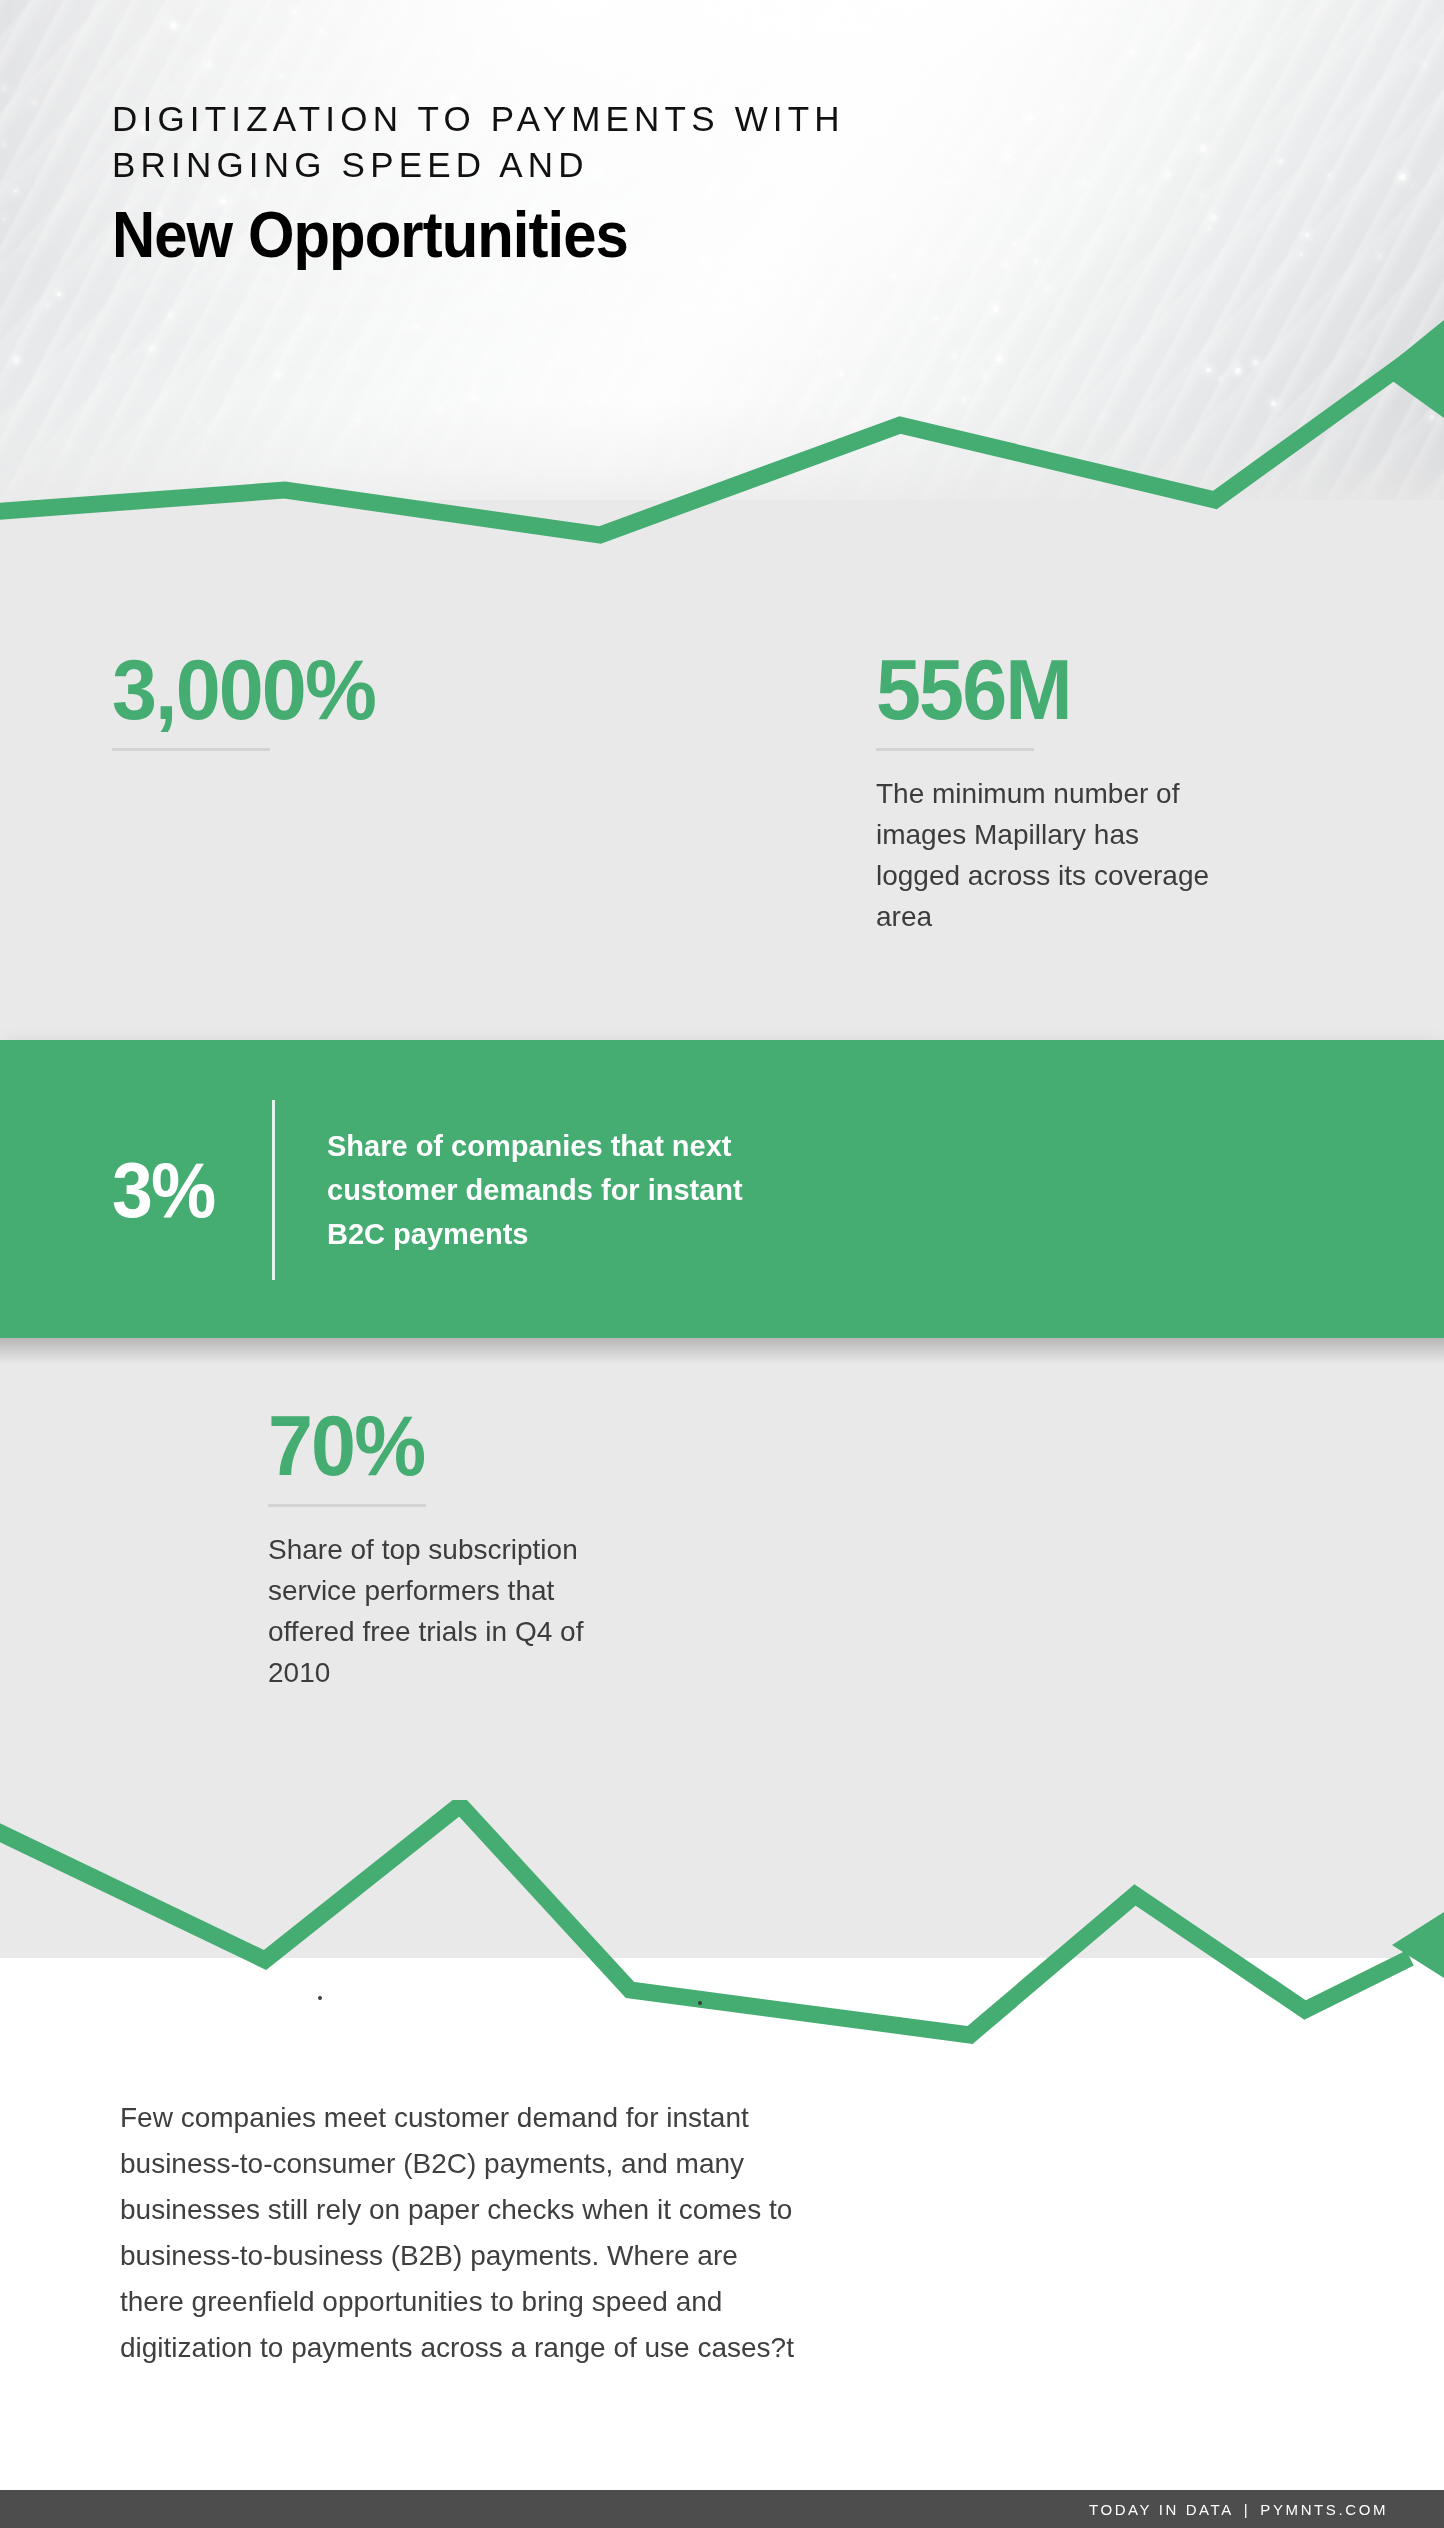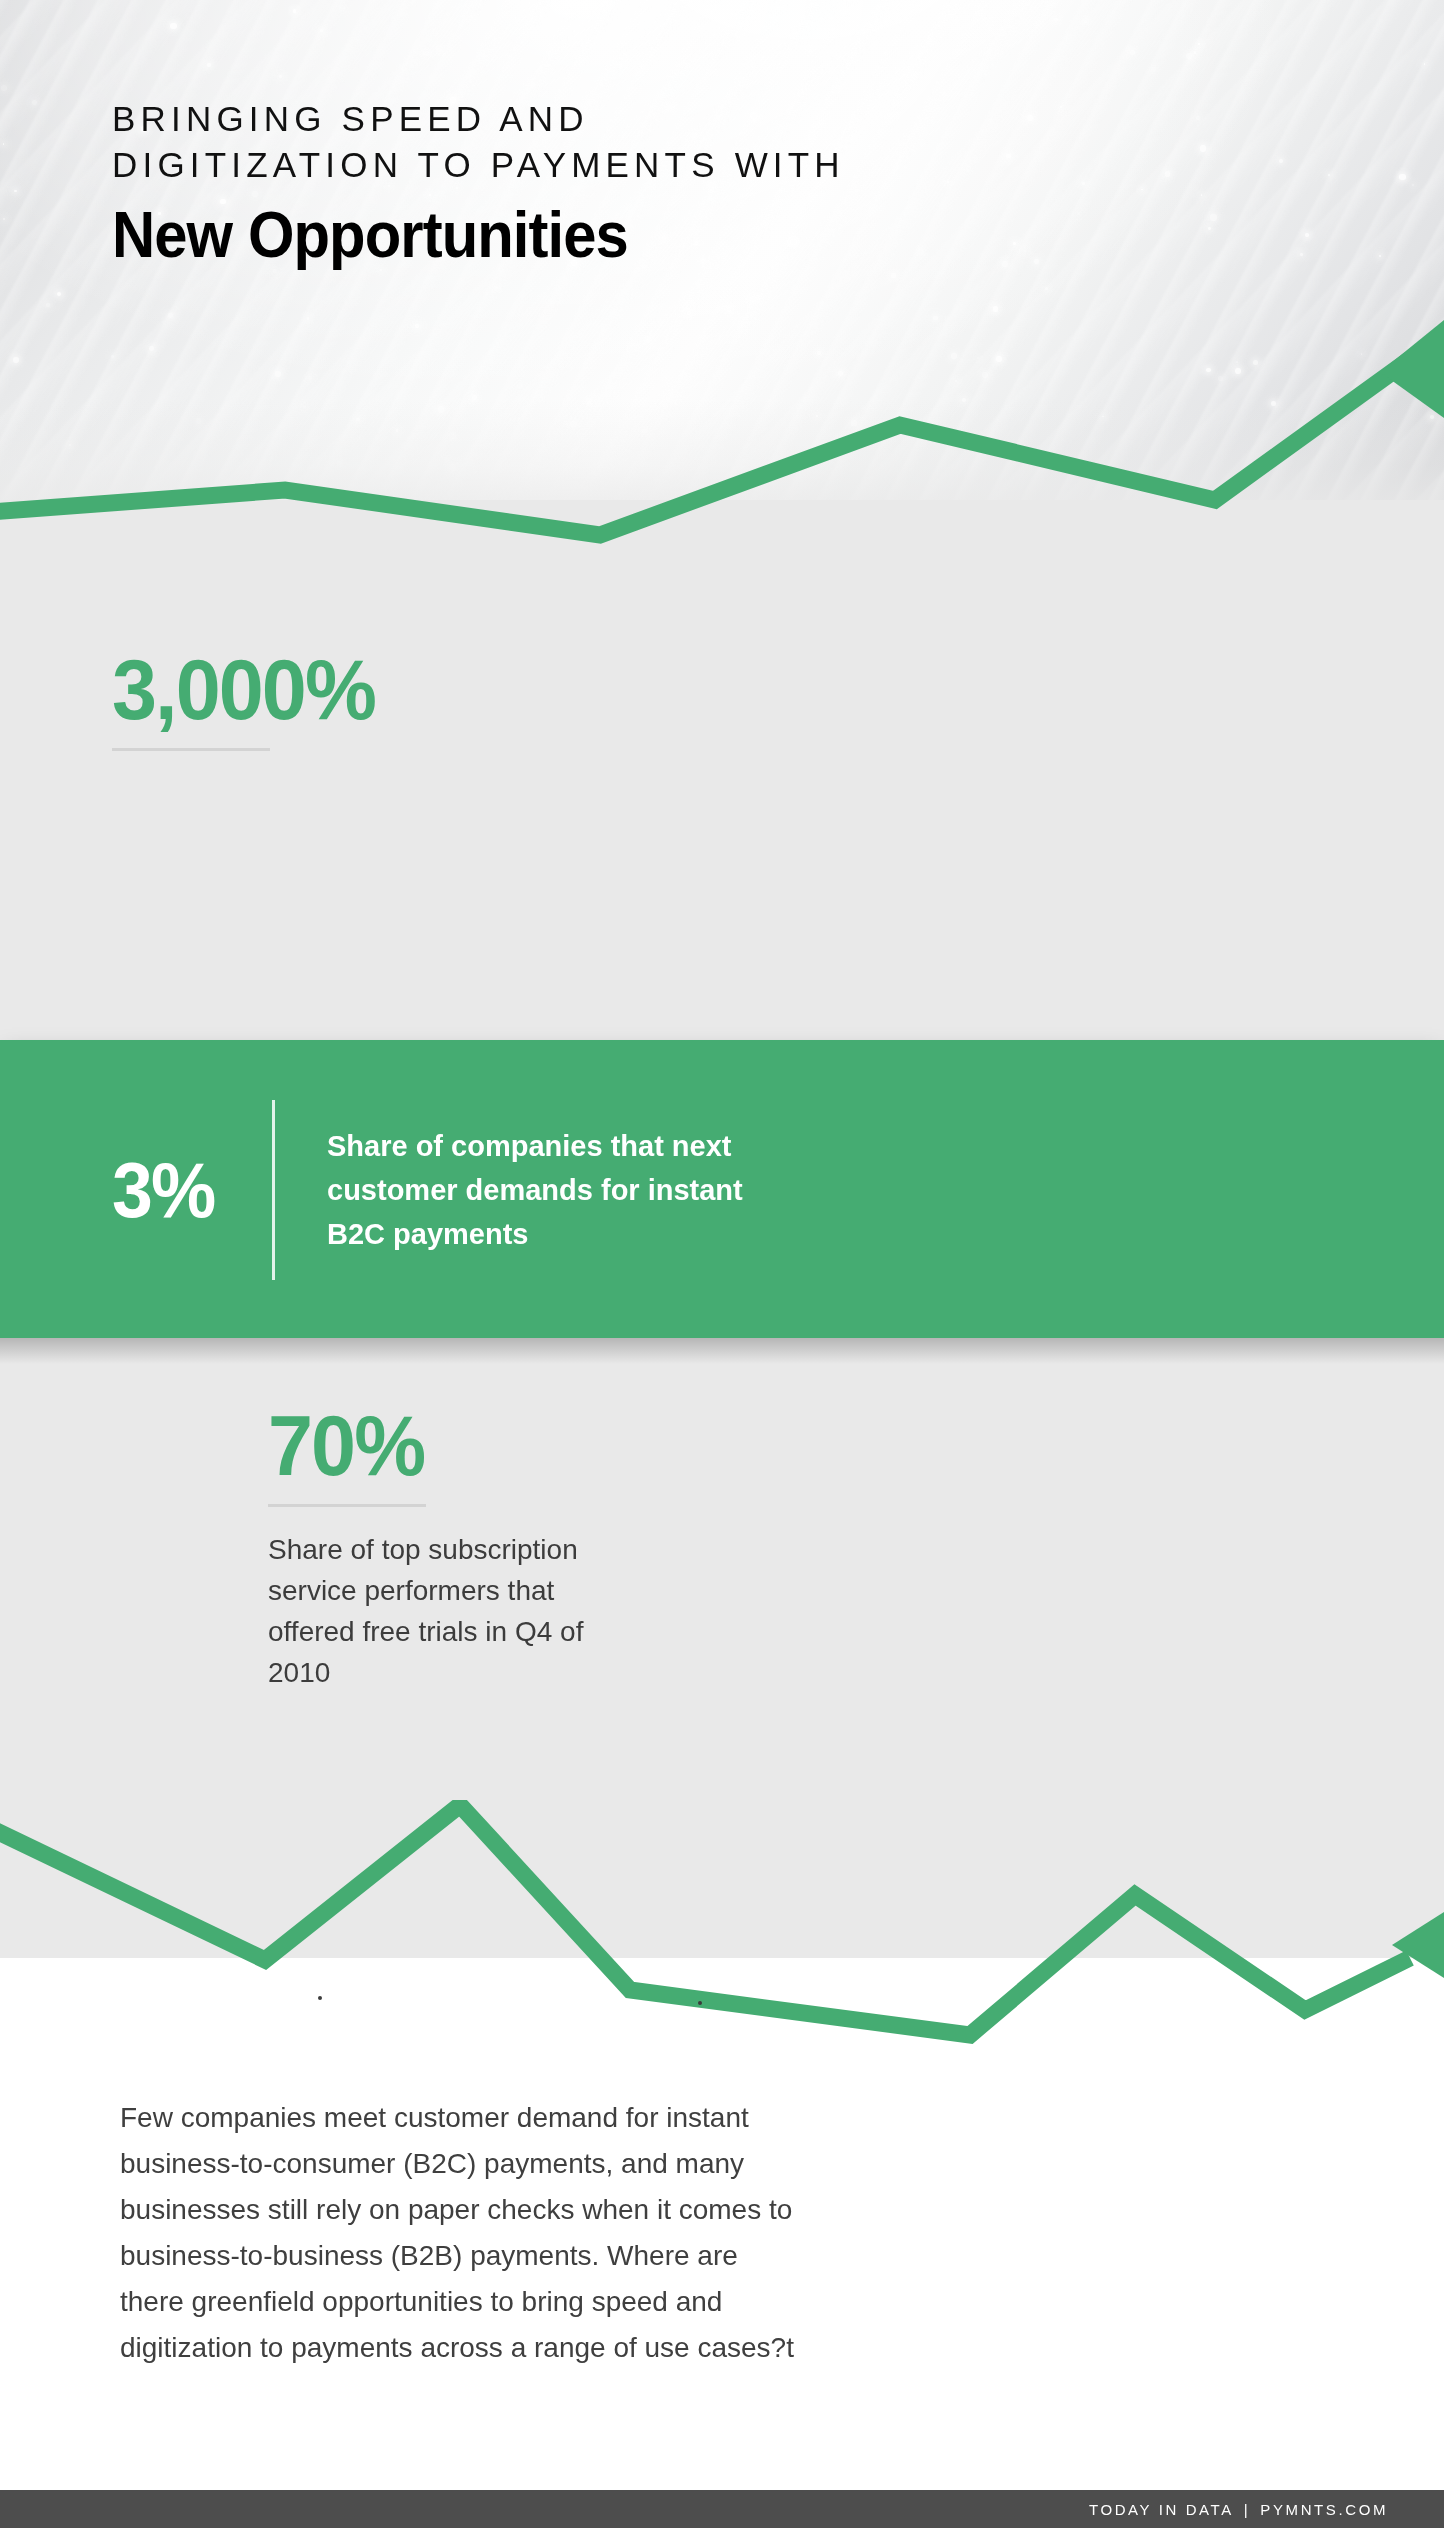--- a/index.html
+++ b/index.html
@@ -294,22 +294,22 @@
       <i style="width: 2.02221px; height: 2.02221px; left: 1077.53px; top: 212.716px; opacity: 0.32;"></i>
       <i style="width: 2.40729px; height: 2.40729px; left: 14.3569px; top: 189.917px; opacity: 0.78;"></i>
       <i style="width: 1.94941px; height: 1.94941px; left: 380.12px; top: 268.693px; opacity: 0.61;"></i>
       <i style="width: 5.92103px; height: 5.92103px; left: 1186.33px; top: 53.2792px; opacity: 0.56;"></i>
       <i style="width: 5.6982px; height: 5.6982px; left: 851.499px; top: 420.11px; opacity: 0.61;"></i>
     </div>
   <div class="hero-fade"></div>
 </div>
 
 <div class="title-wrap">
+  <div class="eyebrow">DIGITIZATION TO PAYMENTS WITH</div>
   <div class="eyebrow">BRINGING SPEED AND</div>
-  <div class="eyebrow">DIGITIZATION TO PAYMENTS WITH</div>
   <div class="headline">New Opportunities</div>
 </div>
 
 <div class="panel-grey-1"></div>
 <div class="band-green"></div>
 <div class="panel-grey-2"></div>
 <div class="panel-white"></div>
 
 <svg class="zig zig-top" viewBox="0 0 1444 250">
   <polyline points="-10,212 285,190 600,235 900,125 1215,200 1420,52" fill="none" stroke="#45ac72" stroke-width="17" stroke-linejoin="miter"></polyline>
@@ -321,20 +321,25 @@
   <polygon points="1444,178 1444,112 1392,145" fill="#45ac72"></polygon>
   <circle cx="320" cy="198" r="2" fill="#3c3c3c"></circle>
   <circle cx="700" cy="203" r="2" fill="#3c3c3c"></circle>
 </svg>
 
 <div class="stats stats-a">
   <div class="col">
     <div class="stat-num">3,000%</div>
     <div class="stat-rule"></div>
   </div>
+  <div class="col second">
+    <div class="stat-num">556M</div>
+    <div class="stat-rule"></div>
+    <div class="stat-desc">The minimum number of images Mapillary has logged across its coverage area</div>
+  </div>
 </div>
 
 <div class="band-inner">
   <div class="band-num">3%</div>
   <div class="band-divider"></div>
   <div class="band-text">Share of companies that next customer demands for instant B2C payments</div>
 </div>
 
 <div class="stats stats-b">
   <div class="col second">

